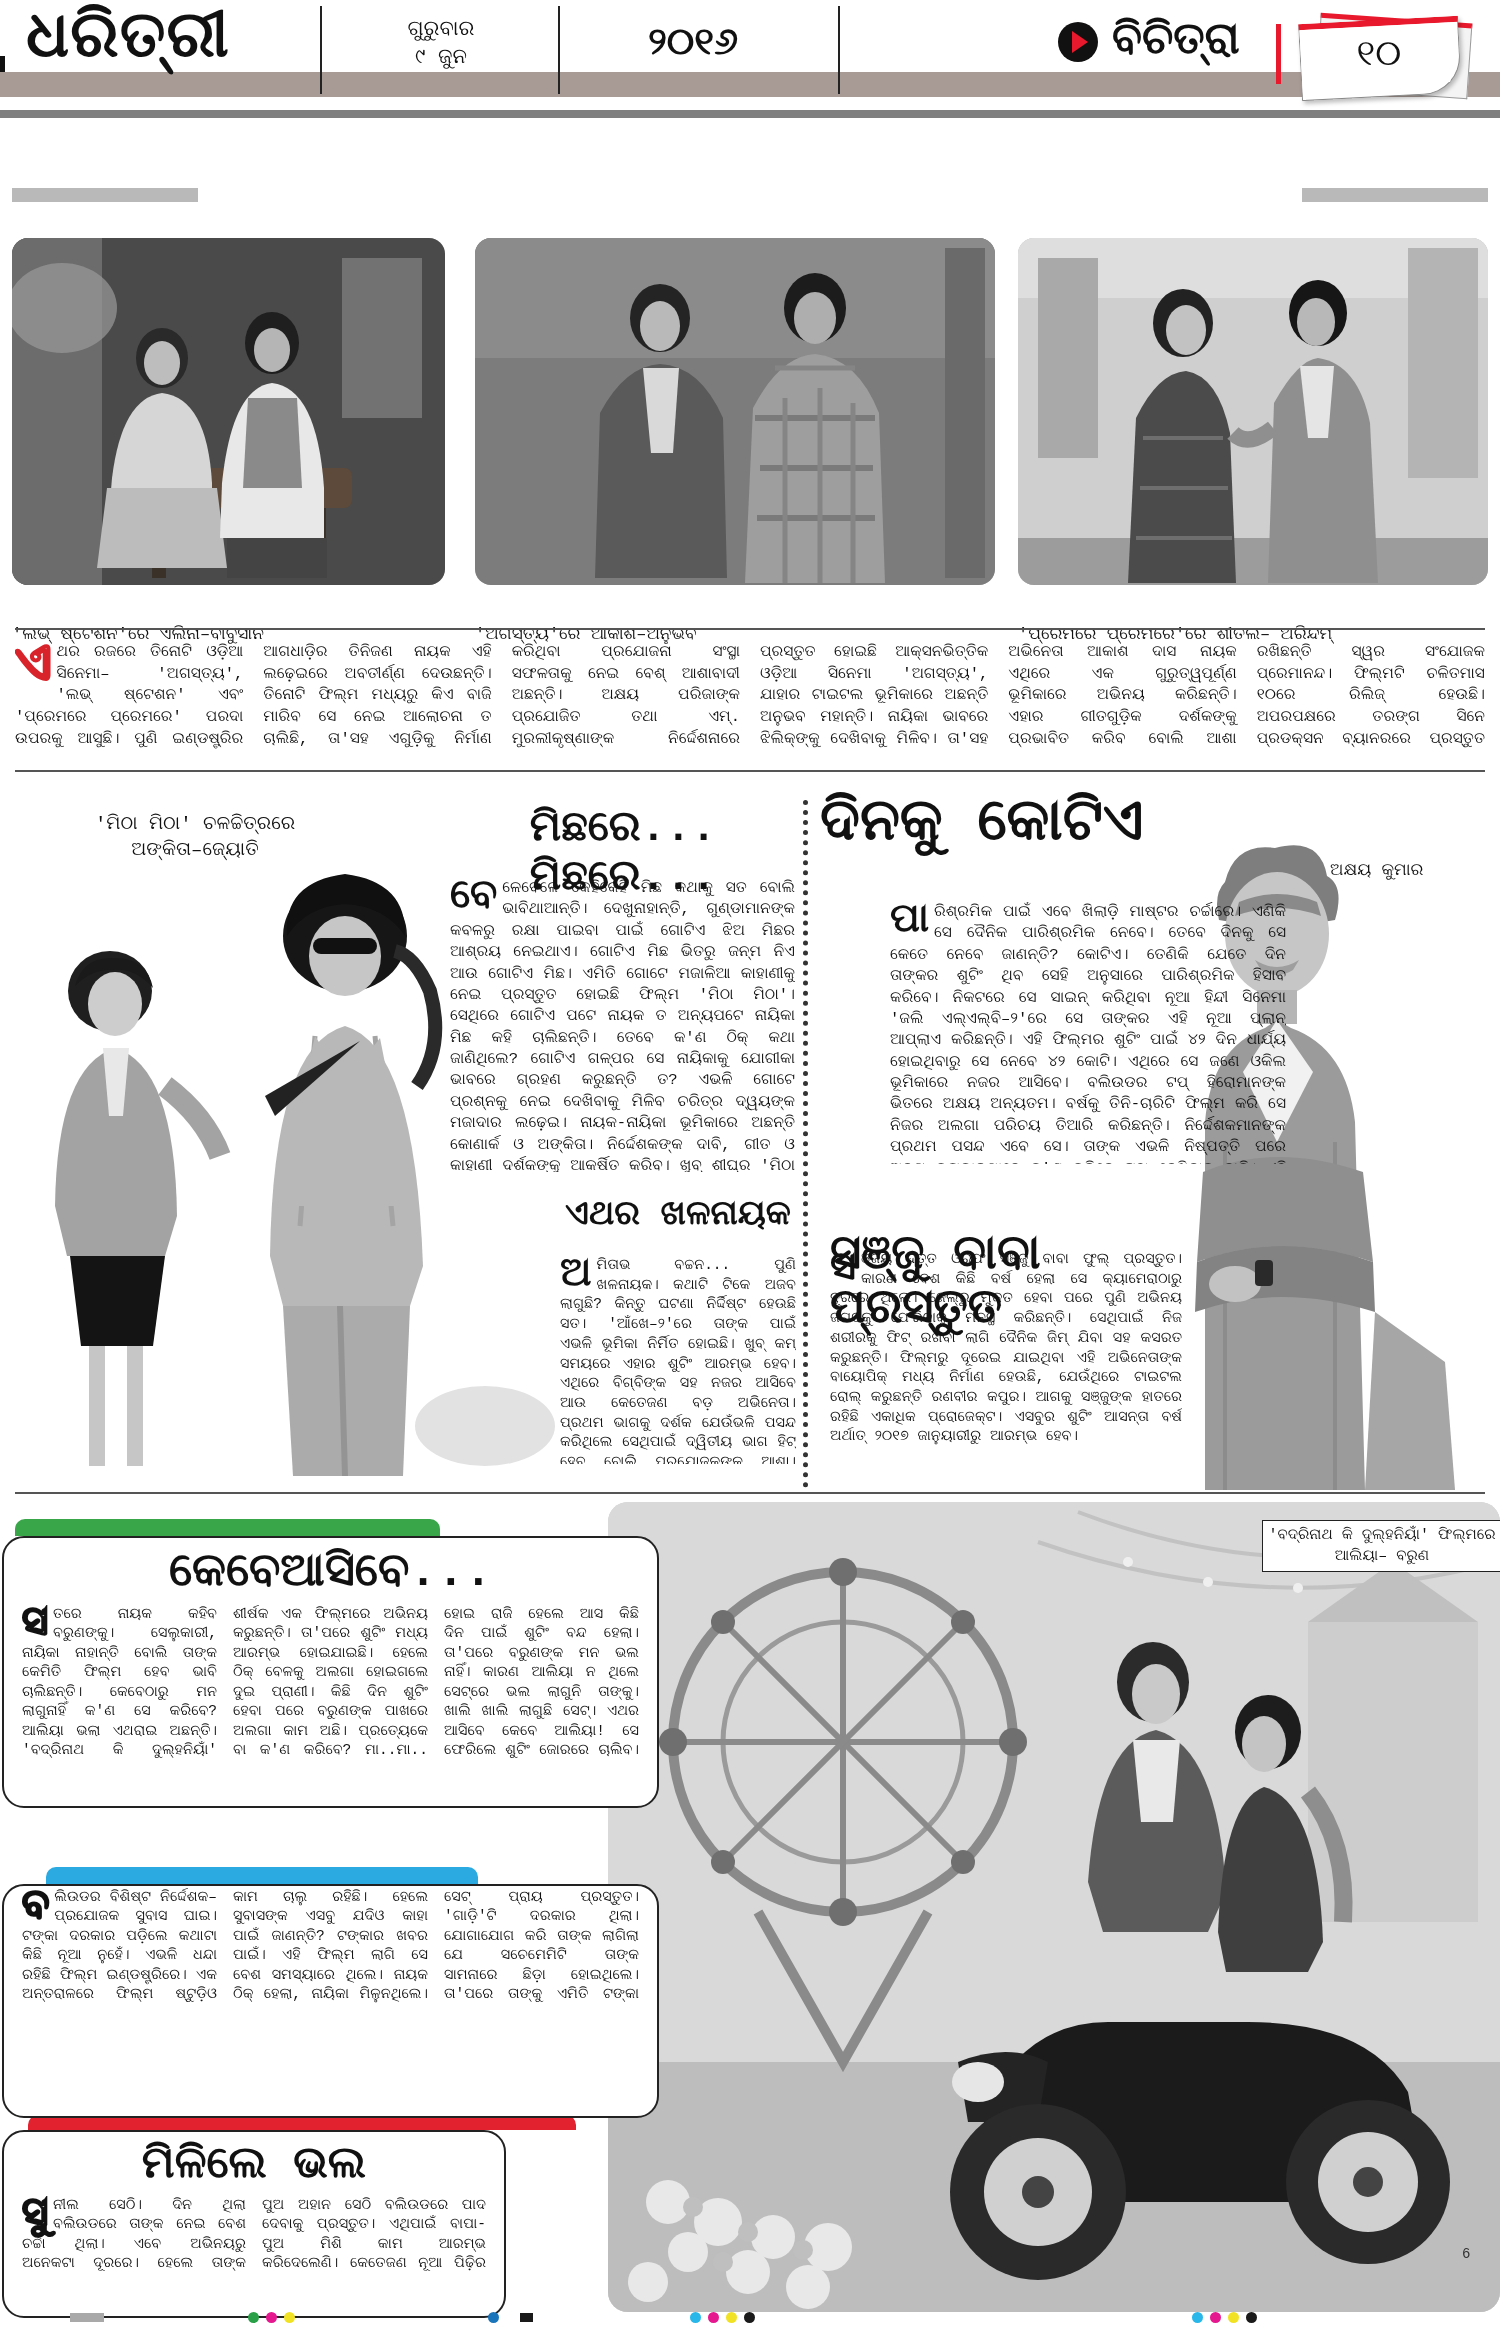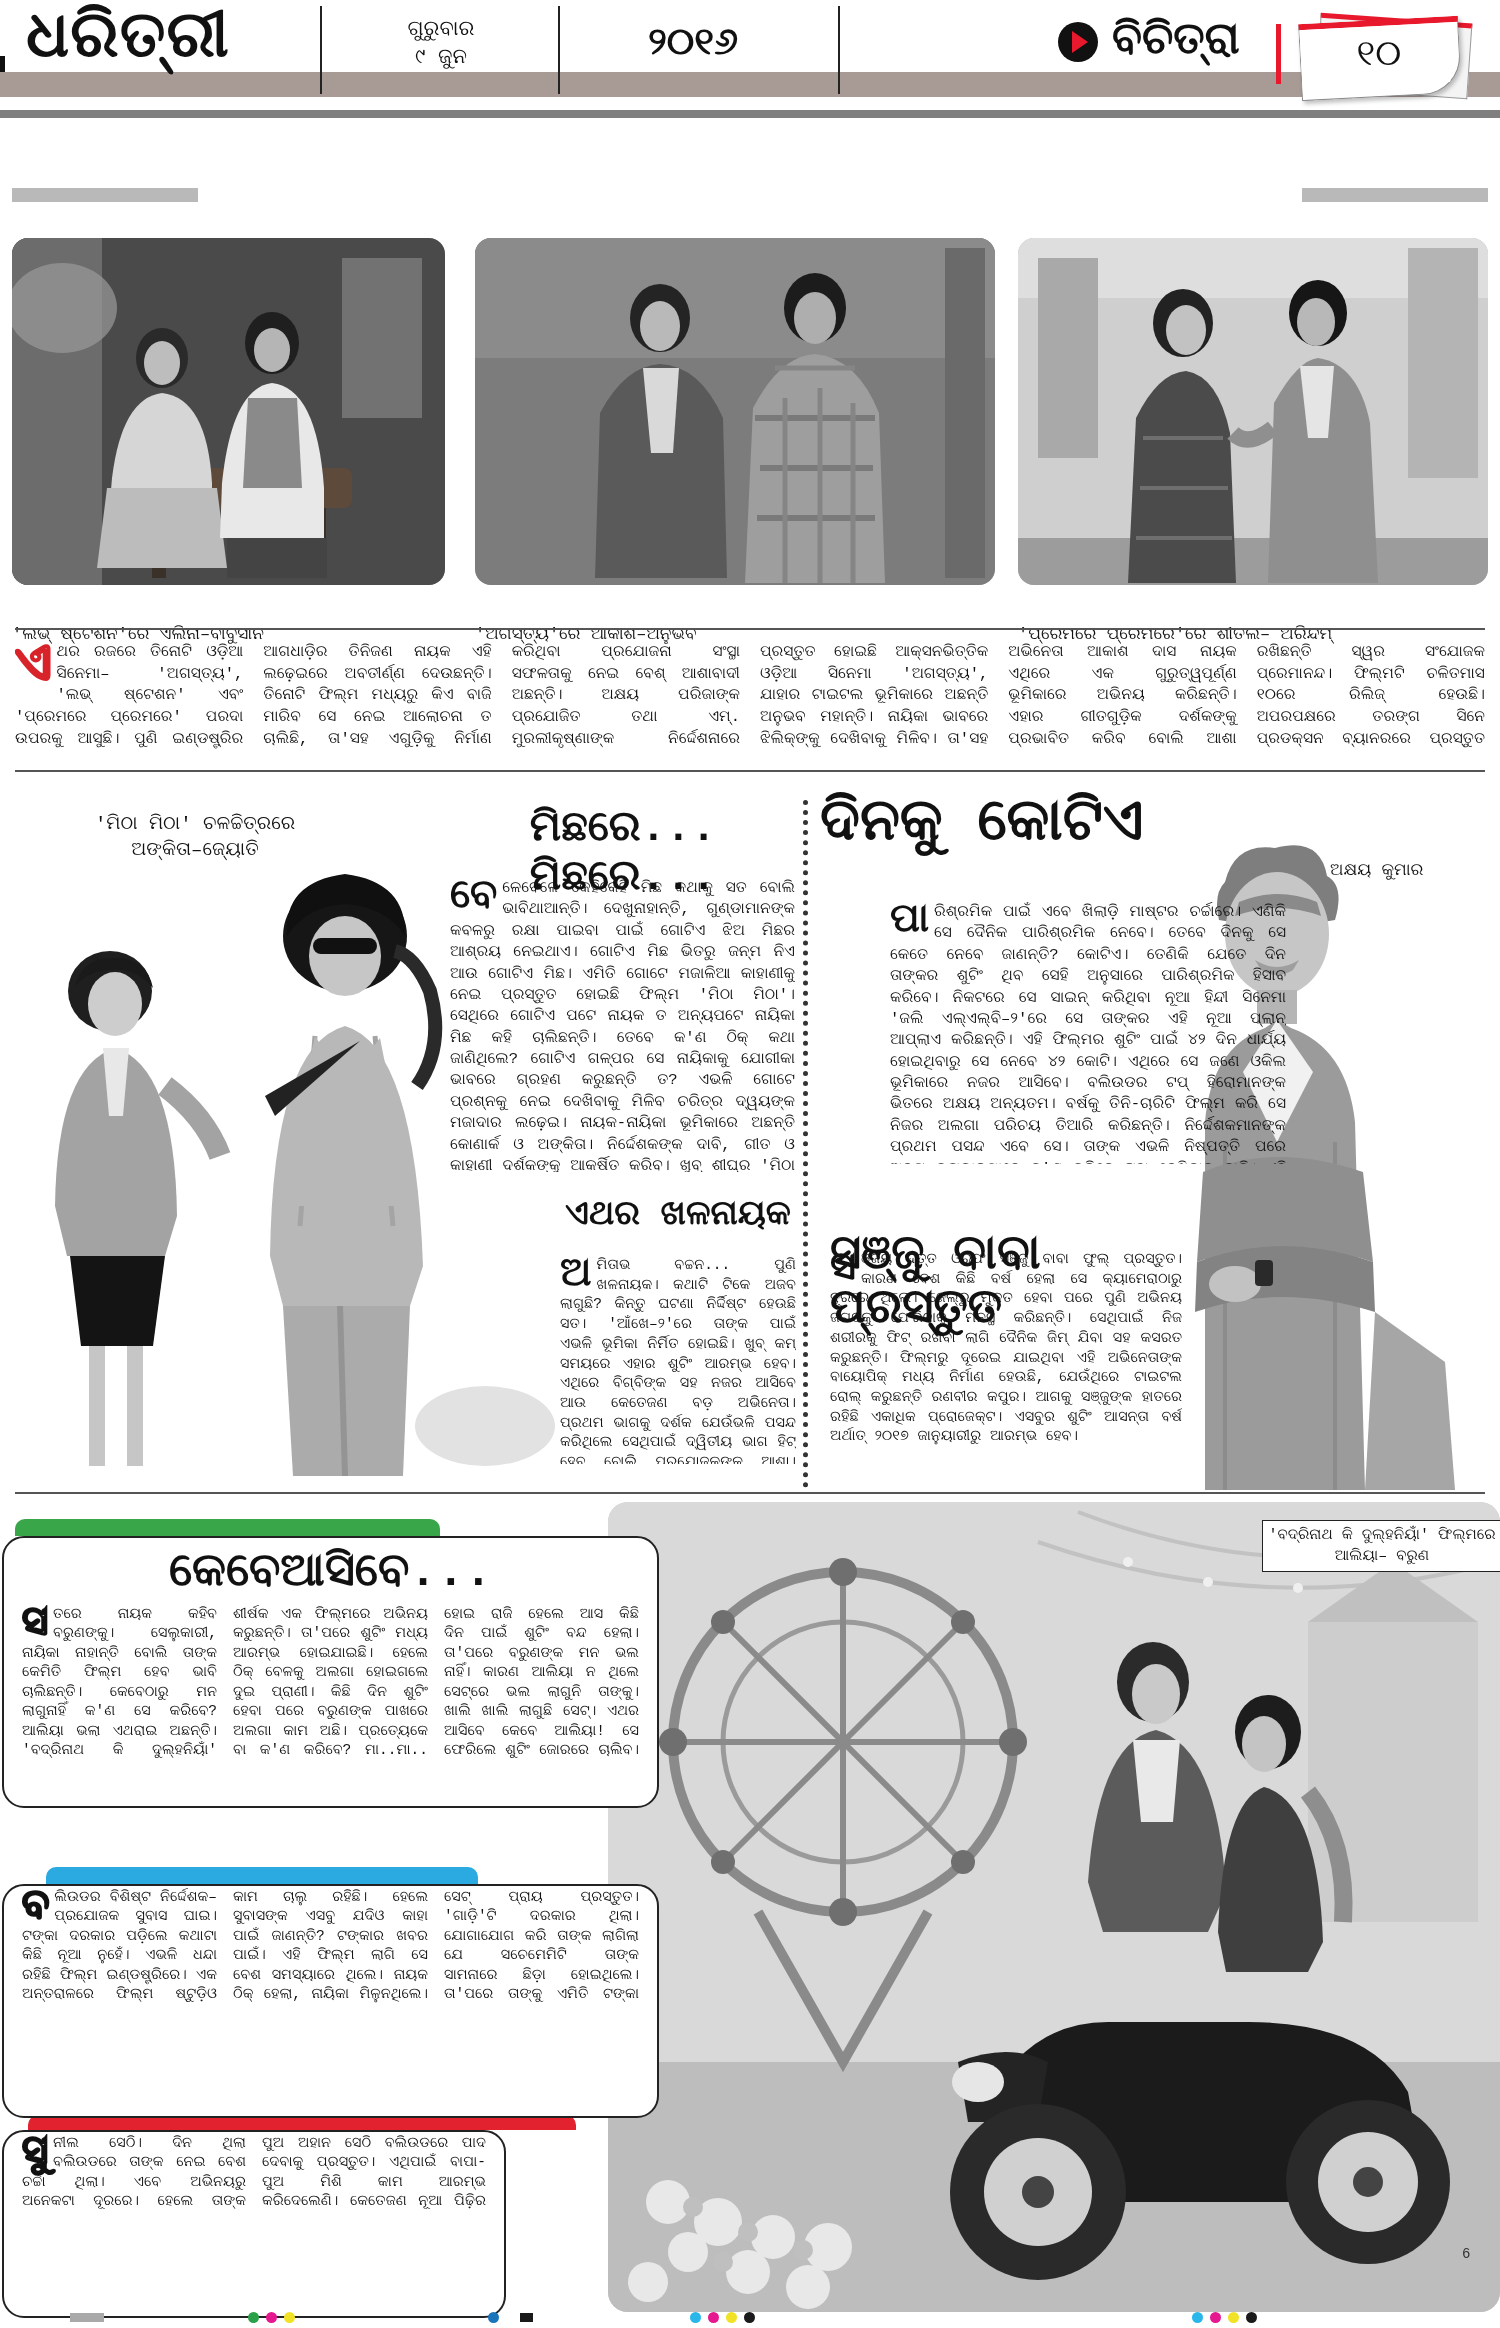--- a/index.html
+++ b/index.html
@@ -346,20 +346,21 @@
 
   <div class="abs cbar bar-blue"></div>
   <div class="abs nbox box-subash">
     <div class="cols c3">
       <span class="dc dc-outline">ବ</span><span>ଲିଉଡର ବିଶିଷ୍ଟ ନିର୍ଦ୍ଦେଶକ– ପ୍ରଯୋଜକ ସୁବାସ ଘାଇ। ଟଙ୍କା ଦରକାର ପଡ଼ିଲେ କଥାଟା କିଛି ନୂଆ ନୁହେଁ। ଏଭଳି ଧନ୍ଦା ରହିଛି ଫିଲ୍ମ ଇଣ୍ଡଷ୍ଟ୍ରିରେ। ଏକ ଅନ୍ତରାଳରେ ଫିଲ୍ମ ଷ୍ଟୁଡ଼ିଓ କାମ ଚାଲୁ ରହିଛି। ହେଲେ ସୁବାସଙ୍କ ଏସବୁ ଯଦିଓ କାହା ପାଇଁ ଜାଣନ୍ତି? ଟଙ୍କାର ଖବର ପାଇଁ। ଏହି ଫିଲ୍ମ ଲାଗି ସେ ବେଶ ସମସ୍ୟାରେ ଥିଲେ। ନାୟକ ଠିକ୍ ହେଲା, ନାୟିକା ମିଳୁନଥିଲେ। ସେଟ୍ ପ୍ରାୟ ପ୍ରସ୍ତୁତ। 'ଗାଡ଼ି'ଟି ଦରକାର ଥିଲା। ଯୋଗାଯୋଗ କରି ତାଙ୍କ ଲାଗିଲା ଯେ ସଚେମେମିଟି ତାଙ୍କ ସାମନାରେ ଛିଡ଼ା ହୋଇଥିଲେ। ତା'ପରେ ତାଙ୍କୁ ଏମିତି ଟଙ୍କା ମିଳିଗଲା। ଖୁସିରେ ତାଙ୍କ ମନ ନାଚି ଉଠିଲା। ସେଥିପାଇଁ ସୁବାସଙ୍କ ନୂଆ ଫିଲ୍ମର କାମ ଶୀଘ୍ର ଆରମ୍ଭ ହେବ। ଏହି ଖବର ସମସ୍ତଙ୍କ ପାଇଁ ଖୁସିର ଖବର ପାଲଟିଛି ବୋଲି ସୁବାସ କହିଛନ୍ତି।</span>
     </div>
   </div>
 
   <div class="abs cbar bar-red"></div>
   <div class="abs nbox box-milile">
+    <h2>ମିଳିଲେ ଭଲ</h2>
     <div class="cols c2">
       <span class="dc dc-outline">ସୁ</span><span>ନୀଲ ସେଠି। ଦିନ ଥିଲା ବଲିଉଡରେ ତାଙ୍କ ନେଇ ବେଶ ଚର୍ଚ୍ଚା ଥିଲା। ଏବେ ଅଭିନୟରୁ ଅନେକଟା ଦୂରରେ। ହେଲେ ତାଙ୍କ ପୁଅ ଅହାନ ସେଠି ବଲିଉଡରେ ପାଦ ଦେବାକୁ ପ୍ରସ୍ତୁତ। ଏଥିପାଇଁ ବାପା-ପୁଅ ମିଶି କାମ ଆରମ୍ଭ କରିଦେଲେଣି। କେତେଜଣ ନୂଆ ପିଢ଼ିର ଅଭିନେତା ଏବେ ବଲିଉଡରେ ଏଣ୍ଟ୍ରି କରିଯାଇଛନ୍ତି। ନିକଟରେ ସୁନୀଲ କହିଛନ୍ତି, ପୁଅର ପ୍ରଥମ ଫିଲ୍ମର ଘୋଷଣା ଖୁବ୍ ଶୀଘ୍ର ହେବ। ଏହି ଖବର ଶୁଣି ସମସ୍ତେ ଖୁସି। ମିଳିଲେ ଭଲ, ଦୁହିଁଙ୍କ ପାଇଁ ରହିଲ ଶୁଭକାମନା।</span>
     </div>
   </div>
 
   <div class="abs pagemark">6</div>
 
   <div class="abs regrow">
     <span class="bar-sm" style="left:70px;width:34px;background:#a9a9a9;"></span>
     <span class="dot" style="left:248px;background:#2aa148;"></span>

